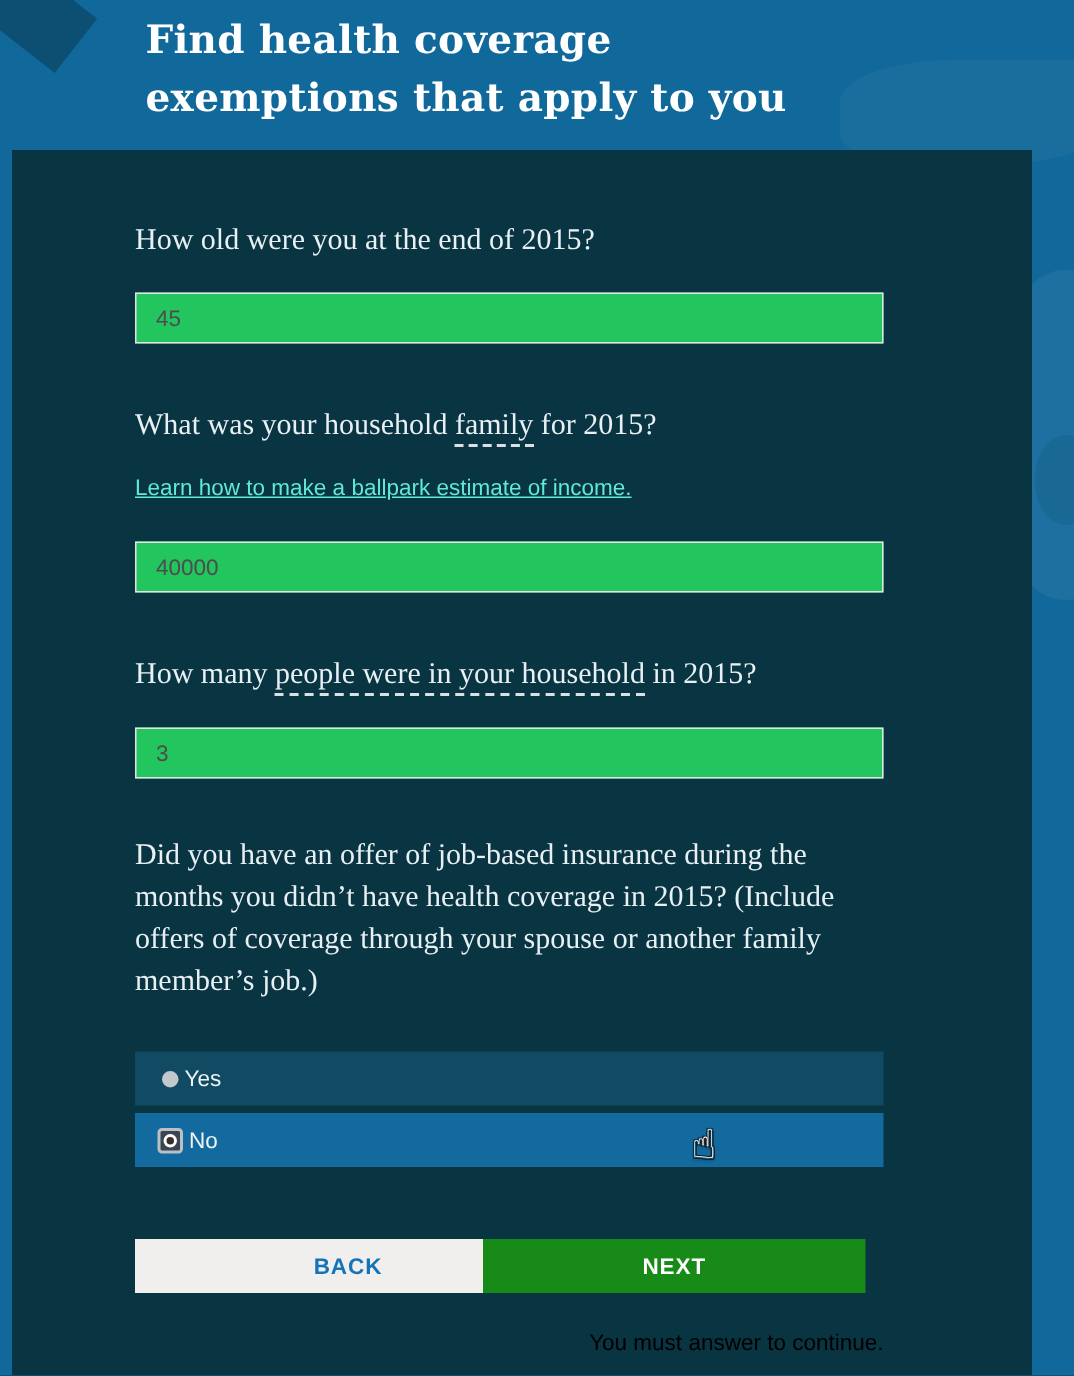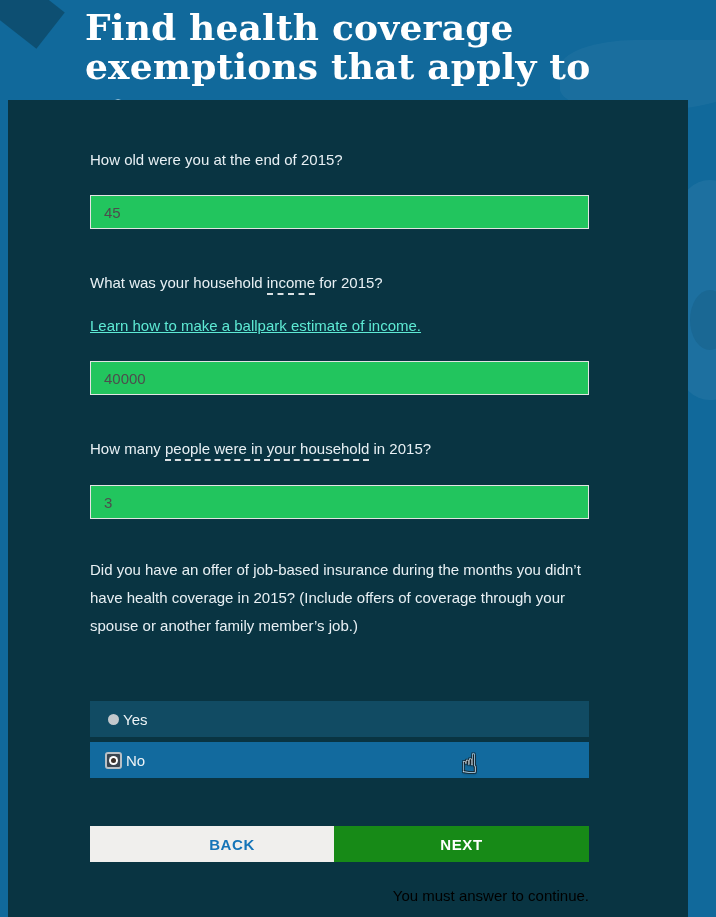--- a/index.html
+++ b/index.html
@@ -17,29 +17,29 @@
   body{font-family:"Liberation Sans","DejaVu Sans",sans-serif;background:var(--outer-blue);}
   .canvas{position:relative;width:716px;height:917px;background:var(--outer-blue);overflow:hidden;}
 
   
   .map-shape{position:absolute;background:rgba(8,48,64,0.18);}
   .map-a{left:-12px;top:-14px;width:70px;height:46px;transform:rotate(38deg);background:rgba(8,48,64,0.45);}
   .map-b{left:560px;top:40px;width:190px;height:70px;border-radius:40% 20% 50% 30%;background:rgba(255,255,255,0.04);}
   .map-c{left:680px;top:180px;width:60px;height:220px;border-radius:40px;background:rgba(255,255,255,0.05);}
   .map-d{left:690px;top:290px;width:40px;height:60px;border-radius:50%;background:rgba(8,48,64,0.12);}
 
-  .page-title{position:absolute;left:85px;top:8px;width:580px;
+  .page-title{position:absolute;left:97px;top:8px;width:580px;
     font-family:"DejaVu Serif","Liberation Serif",serif;
-    font-size:36px;line-height:39px;font-weight:600;color:#ffffff;letter-spacing:0.2px;}
+    font-size:26px;line-height:39px;font-weight:600;color:#ffffff;letter-spacing:0.2px;}
 
   .panel{position:absolute;left:8px;top:100px;width:680px;height:817px;background:var(--panel);}
 
   .col{position:absolute;left:90px;width:499px;}
 
-  .q-label{color:var(--q-text);font-size:15px;line-height:28px;}
+  .q-label{color:var(--q-text);font-size:20px;line-height:28px;font-family:Liberation Serif, serif;}
   .dashed{border-bottom:2px dashed rgba(255,255,255,0.85);padding-bottom:2px;}
 
   .text-input{position:absolute;left:90px;width:499px;height:34px;background:#22c55e;border:1px solid #e4e4e4;
     font-family:"Liberation Sans","DejaVu Sans",sans-serif;font-size:15px;color:#4d4d4d;padding:0 13px;outline:none;}
 
   .help-link{color:#5eead4;font-size:15px;text-decoration:underline;cursor:pointer;display:inline-block;text-align:center;}
 
   .opt-row{position:absolute;left:90px;width:499px;height:36px;display:flex;align-items:center;cursor:pointer;}
   .opt-row.unsel{background:var(--row-unsel);}
   .opt-row.sel{background:var(--row-sel);}
@@ -47,21 +47,21 @@
 
   .radio-unsel{width:11px;height:11px;border-radius:50%;background:#c3c8cc;margin-left:18px;flex:0 0 auto;}
   .radio-sel{width:17px;height:17px;border:2px solid #b9c0c6;border-radius:3px;background:#3a4550;
     margin-left:15px;display:flex;align-items:center;justify-content:center;flex:0 0 auto;}
   .radio-sel .ring{width:9px;height:9px;border-radius:50%;background:#ffffff;display:flex;align-items:center;justify-content:center;}
   .radio-sel .dot{width:5px;height:5px;border-radius:50%;background:#3a2f28;}
 
   .btn{position:absolute;height:36px;border:none;font-family:"Liberation Sans","DejaVu Sans",sans-serif;
     font-size:15px;font-weight:bold;letter-spacing:0.6px;cursor:pointer;text-align:center;}
   .btn-back{left:90px;width:284px;background:var(--back-bg);color:var(--back-text);}
-  .btn-next{left:334px;width:255px;background:var(--green);color:#ffffff;}
+  .btn-next{left:322px;width:255px;background:var(--green);color:#ffffff;}
 
   .footer-note{position:absolute;left:90px;width:499px;text-align:right;color:#000000;font-size:15px;}
 
   .cursor{position:absolute;left:461px;top:748px;font-family:"DejaVu Sans",sans-serif;font-size:27px;color:#ffffff;
     text-shadow:-1px -1px 0 #1a1a1a,1px -1px 0 #1a1a1a,-1px 1px 0 #1a1a1a,1px 1px 0 #1a1a1a,0 2px 2px rgba(0,0,0,0.45);
     pointer-events:none;z-index:10;}
 </style>
 </head>
 <body>
 
@@ -76,21 +76,21 @@
     <span>Find health coverage</span><br>
     <span>exemptions that apply to you</span>
   </h1>
 
   <div class="panel"></div>
 
   <div class="col q-label" style="top:146px;">How old were you at the end of 2015?</div>
   <input class="text-input" style="top: 195px;" type="text" value="45">
 
   <div class="col q-label" style="top:269px;">
-    <span>What was your household </span><span class="dashed">income</span><span> for 2015?</span>
+    <span>What was your household </span><span class="dashed">family</span><span> for 2015?</span>
   </div>
   <div class="col" style="top:317px;">
     <a class="help-link">Learn how to make a ballpark estimate of income.</a>
   </div>
   <input class="text-input" style="top: 361px;" type="text" value="40000">
 
   <div class="col q-label" style="top:435px;">
     <span>How many </span><span class="dashed">people were in your household</span><span> in 2015?</span>
   </div>
   <input class="text-input" style="top: 485px;" type="text" value="3">

